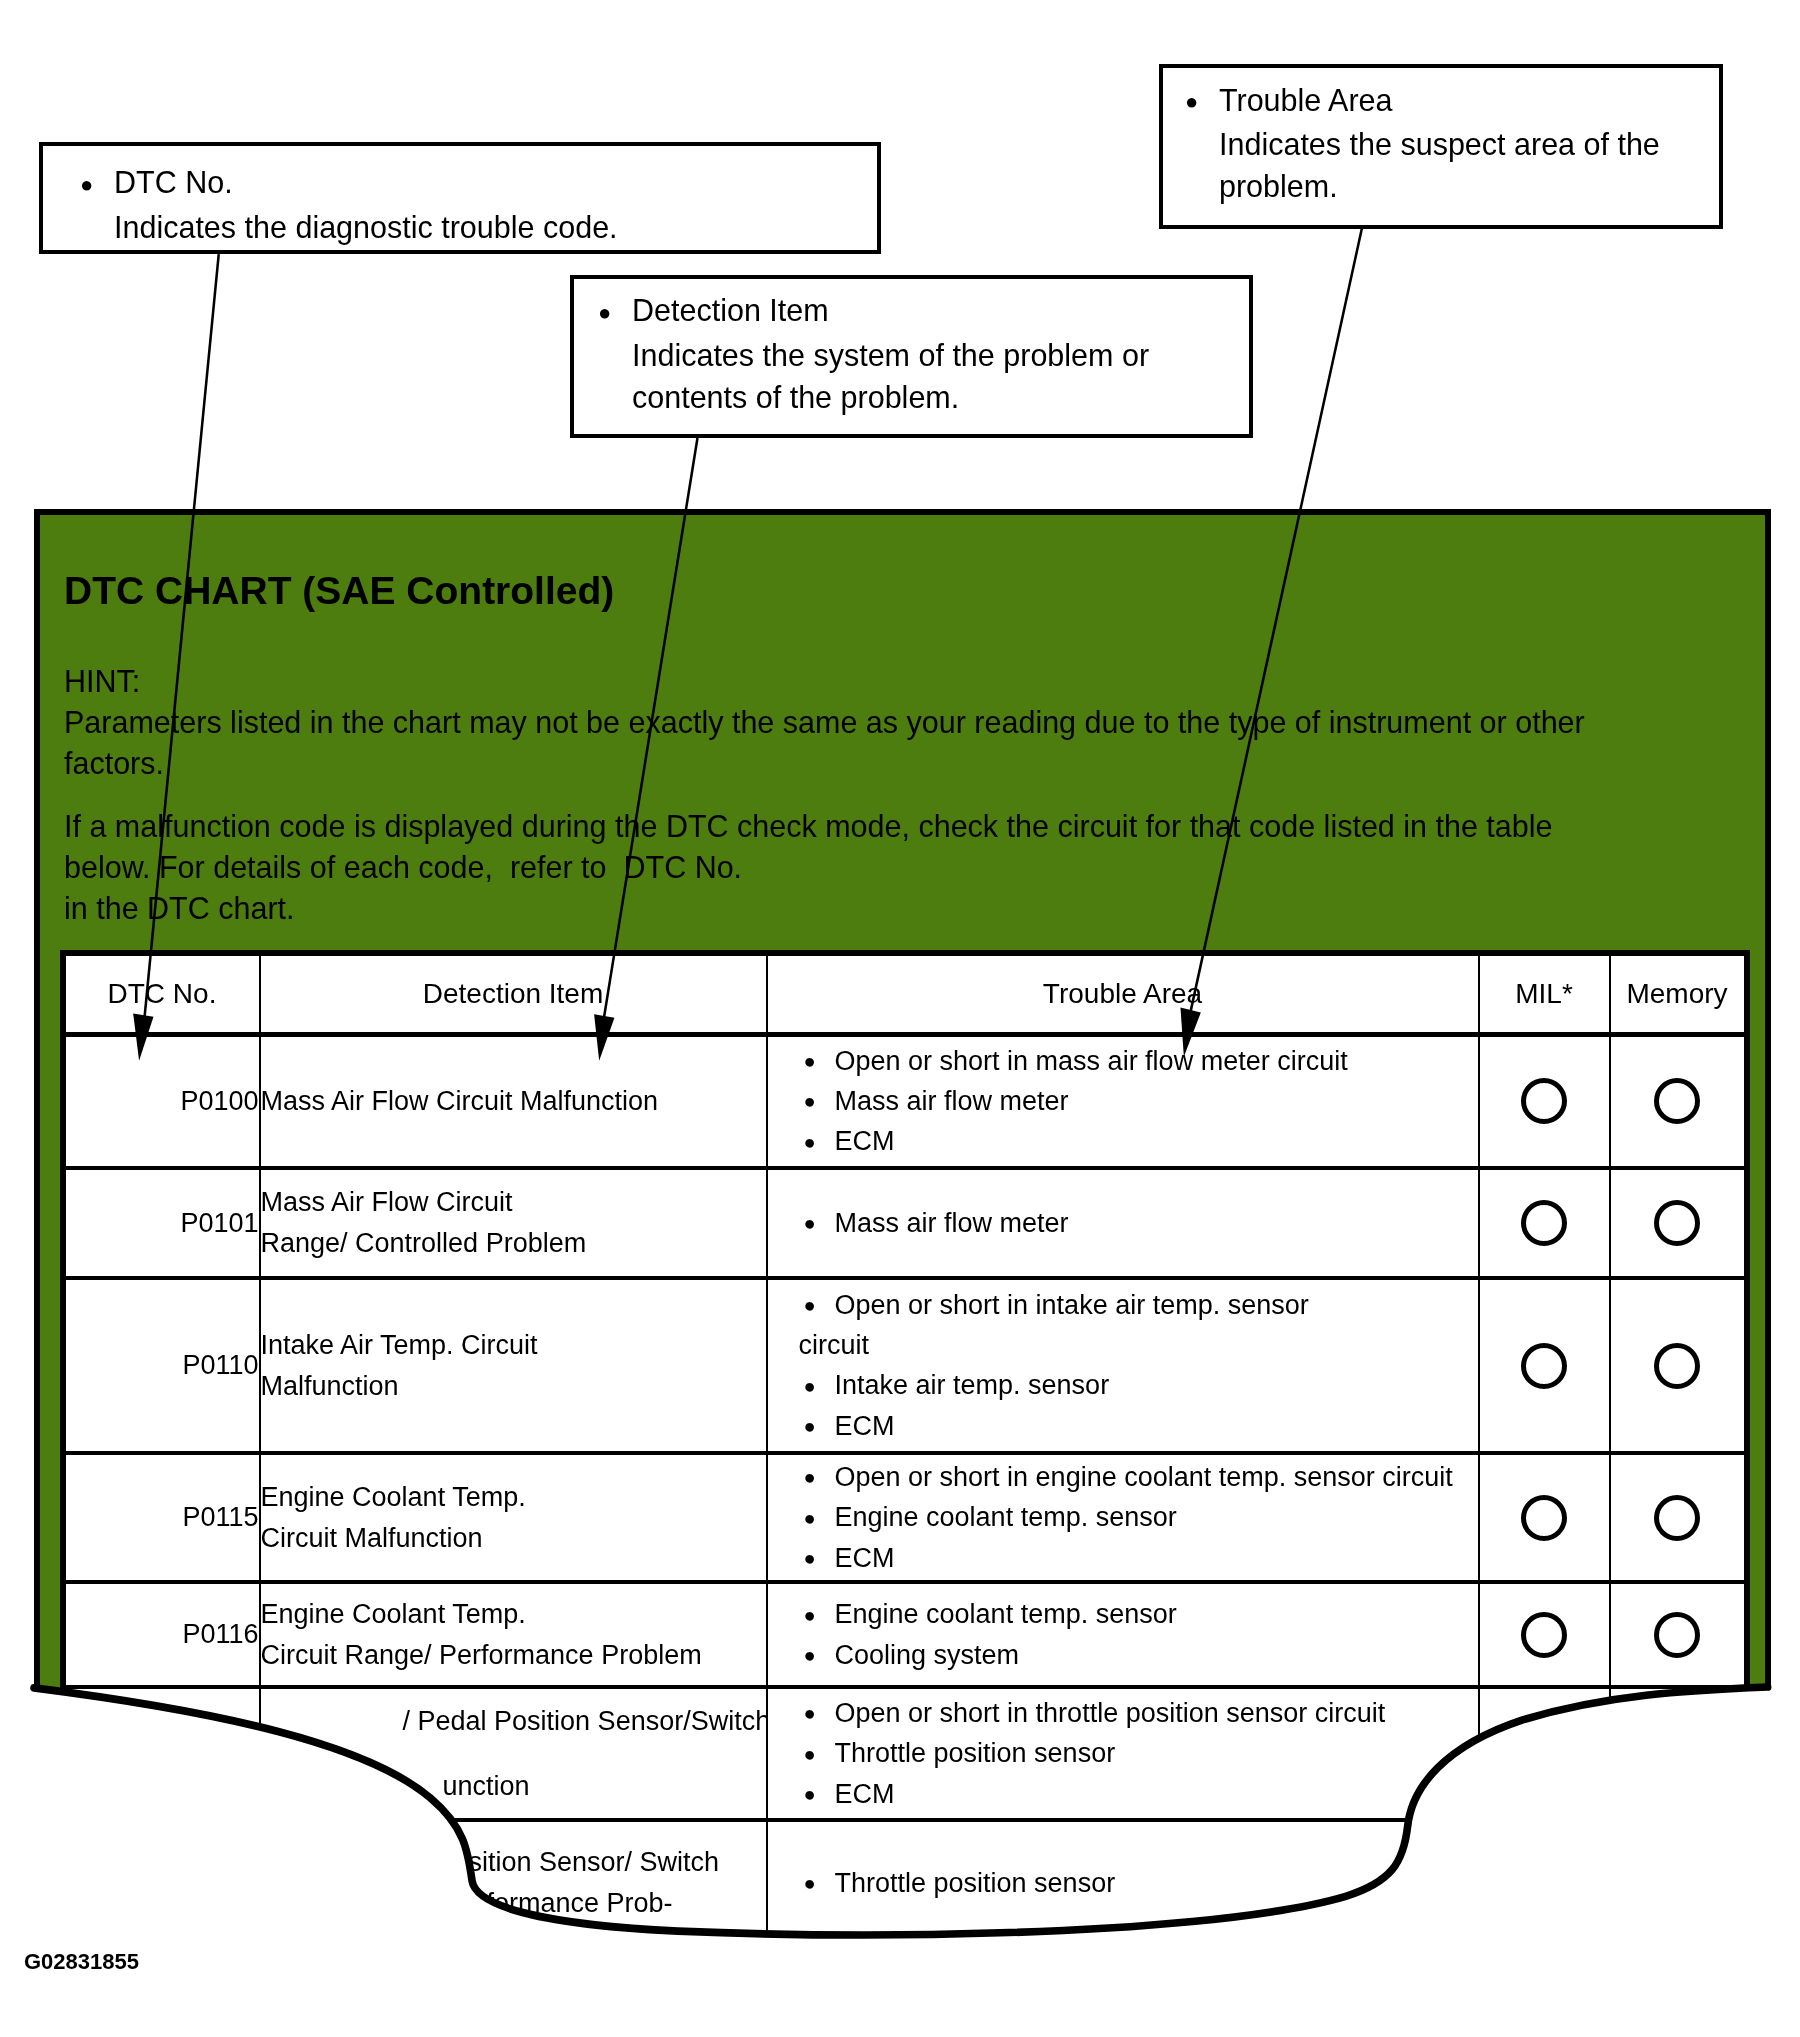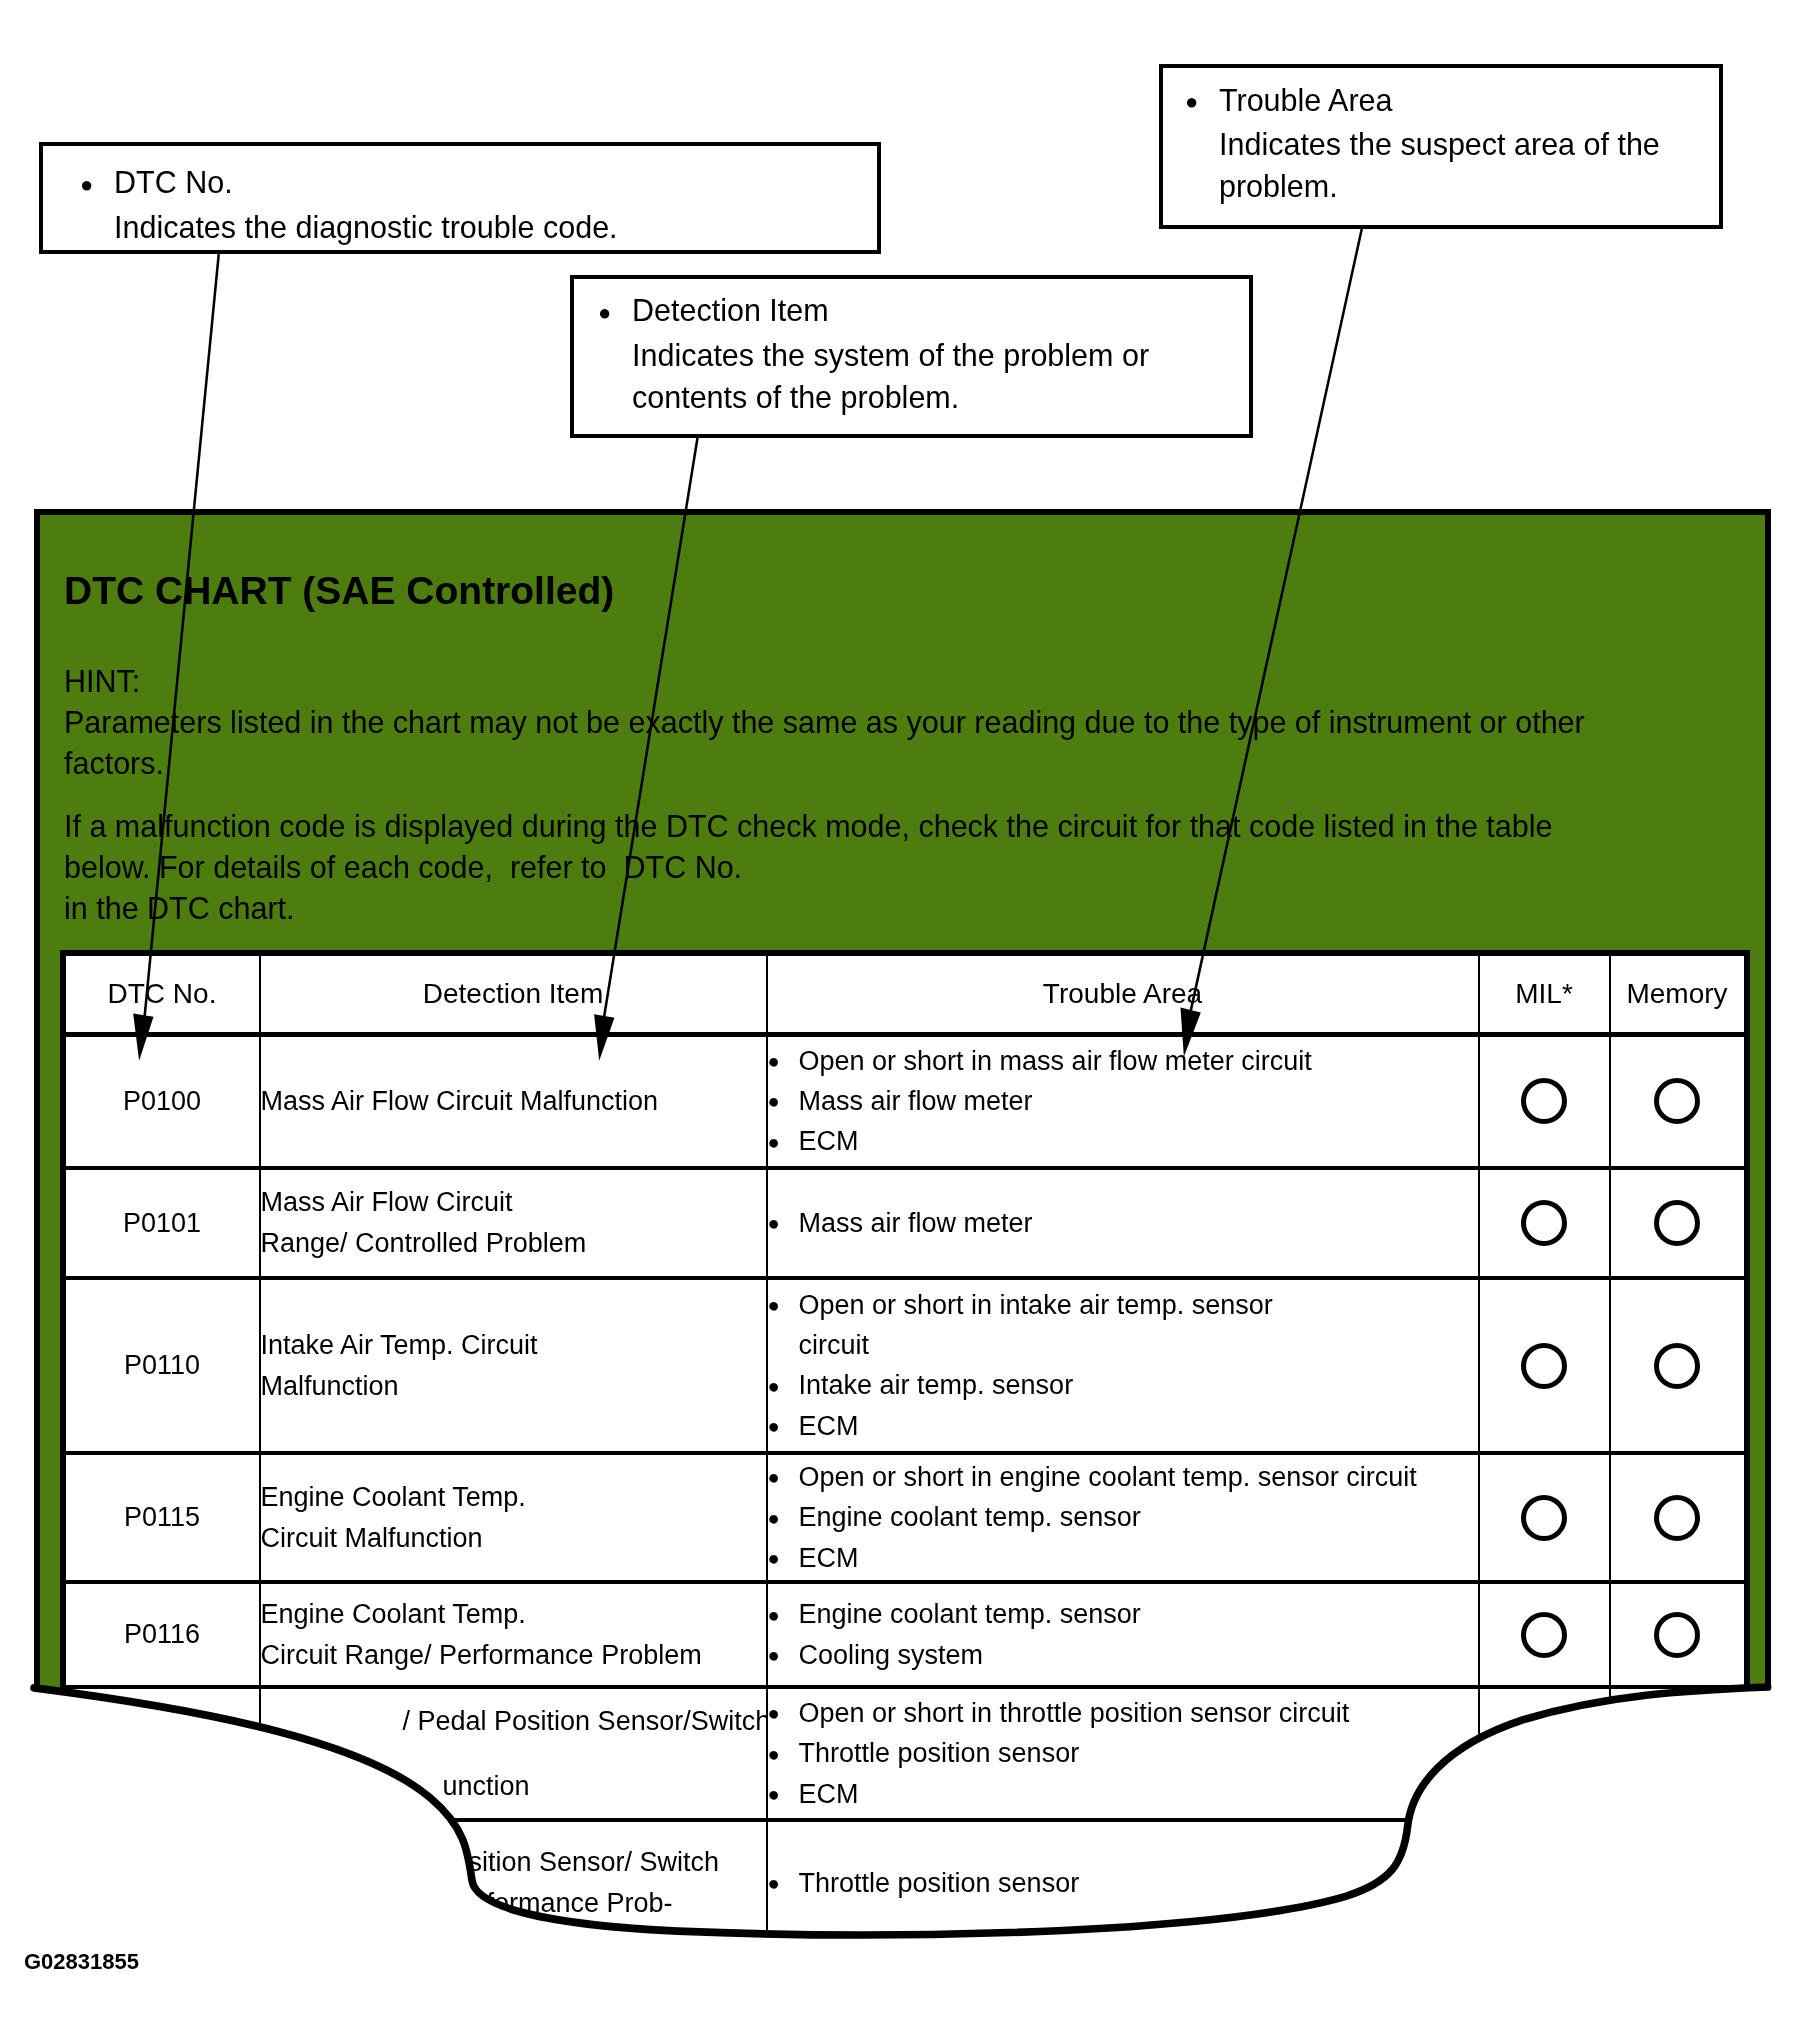--- a/index.html
+++ b/index.html
@@ -35,25 +35,25 @@
     position:absolute;left:19.5px;top:435px;width:1684px;
     border-collapse:collapse;table-layout:fixed;background:#fff;
     font-size:27px;
   }
   #dtc-table,#dtc-table td,#dtc-table th{border:2.5px solid #000;}
   #dtc-table{border-width:6px;}
   #dtc-table td,#dtc-table th{
     border-bottom-width:4.2px;padding:0;vertical-align:middle;overflow:hidden;
   }
   #dtc-table thead th{border-bottom-width:5.1px;font-weight:normal;font-size:28px;text-align:center;}
-  td.c-dtc{text-align:center;}
+  td.c-dtc{text-align:right;}
   td.c-det{padding-left:20.3px;}
   td.c-det .dl{line-height:41px;white-space:pre;}
   td.c-trb{padding-left:15.3px;}
-  .bl{line-height:40px;white-space:pre;}
+  .bl{line-height:40px;white-space:pre;margin-left:36px;}
   .bl::before{content:"\25CF";display:inline-block;width:31px;font-size:20.3px;vertical-align:1.7px;}
   .cont{padding-left:31px;}
   .frag-a{padding-left:142px;}
   .frag-b{padding-left:182px;margin-top:24px;}
   .frag-c{padding-left:193px;}
   .frag-d{padding-left:217px;}
   .circ{width:46px;height:46px;border:5.1px solid #000;border-radius:50%;margin:0 auto;box-sizing:border-box;background:#fff;}
   
   .ovl{position:absolute;left:0;top:0;width:1800px;height:2037px;pointer-events:none;}
   #leader-svg{z-index:3;}

